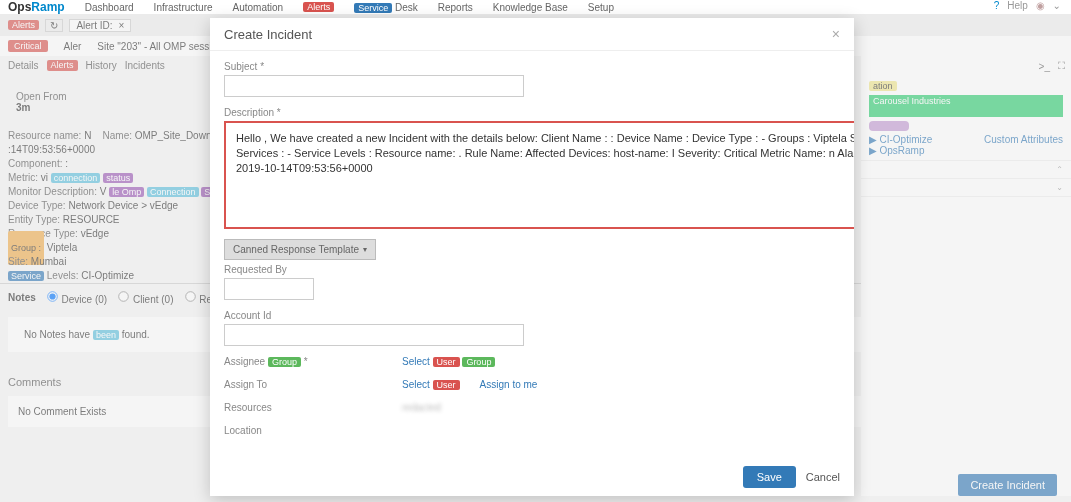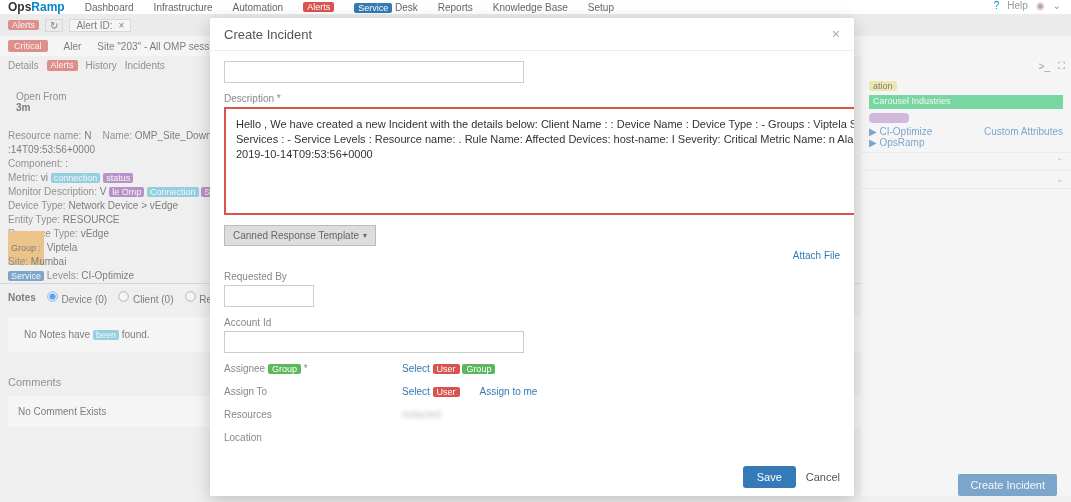--- a/index.html
+++ b/index.html
@@ -51,21 +51,21 @@
   
   .comments-section { margin-top: 24px; padding: 0 8px; }
   .comments-section h4 { font-size: 11px; font-weight: normal; color: #555; }
   .comments-section .no-comment { background: #fff; padding: 10px; margin-top: 8px; font-size: 10px; }
 
   
   .right-panel { position: absolute; right: 0; top: 42px; width: 210px; height: 440px; background: #fff; font-size: 10px; }
   .right-panel .top-icons { height: 20px; display: flex; justify-content: flex-end; gap: 8px; padding: 0 6px; align-items: center; color: #666; }
   .right-panel .sect { border-bottom: 1px solid #eee; padding: 4px 8px; }
   .right-panel .pill-ation { background: #f0e68c; padding: 0 4px; border-radius: 2px; font-size: 9px; }
-  .right-panel .grn-bar { background: #2ecc71; height: 14px; margin: 4px 0; position: relative; }
+  .right-panel .grn-bar { background: #2ecc71; height: 22px; margin: 4px 0; position: relative; }
   .right-panel .pur-row { display: flex; gap: 4px; align-items: center; margin: 3px 0; }
   .right-panel .pur { background: #c39bd3; height: 10px; width: 40px; border-radius: 4px; }
   .right-panel .pur-lbl { color: #337ab7; }
   .right-panel .link { color: #337ab7; float: right; }
   .right-panel .sect-hdr { display: flex; justify-content: space-between; align-items: center; }
   .right-panel .chev { color: #999; font-size: 8px; }
   .right-panel .no-found { padding: 6px 0; color: #666; }
   
   .create-incident-btn { position: absolute; right: 14px; bottom: 6px; background: #337ab7; color: #fff; padding: 5px 12px; border: none; border-radius: 2px; font-size: 11px; cursor: pointer; }
   
@@ -217,37 +217,35 @@
 </div>
 
 <div class="modal">
   <div class="modal-header">
     <span class="title">Create Incident</span>
     <span class="close">×</span>
   </div>
   <div class="modal-body">
 
     <div class="field">
+      <div class="label">Subject *</div>
       <input type="text" class="text-input" style="">
     </div>
 
     <div class="field">
       <div class="label">Description *</div>
       <div class="desc-area">Hello , We have created a new Incident with the details below: Client Name :                                              : Device Name :               Device Type :                              - Groups : Viptela Site : Mumbai Services : - Service Levels :                        Resource name:                         . Rule Name:                         Affected Devices:                                       host-name: I                       Severity: Critical Metric Name:                                                                 n Alarm Generated Time: 2019-10-14T09:53:56+0000</div>
     </div>
 
     <div style="margin-bottom:4px;">
       <button class="canned-btn">
           <span>Canned Response Template</span>
         </button>
     </div>
 
-    <div style="margin-bottom:10px; overflow:hidden;">
-      <span class="attach">Attach File</span>
-    </div>
 
     <div class="field">
       <div class="label">Requested By</div>
       <input type="text" class="text-input sm" style="">
     </div>
 
     <div class="field">
       <div class="label">Account Id</div>
       <input type="text" class="text-input" style="">
     </div>

